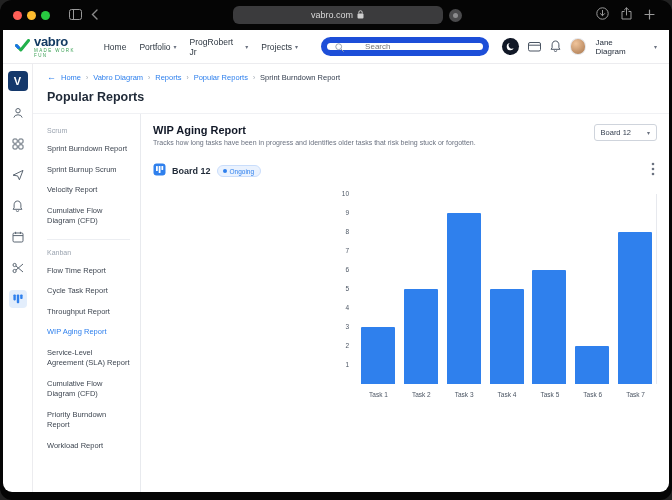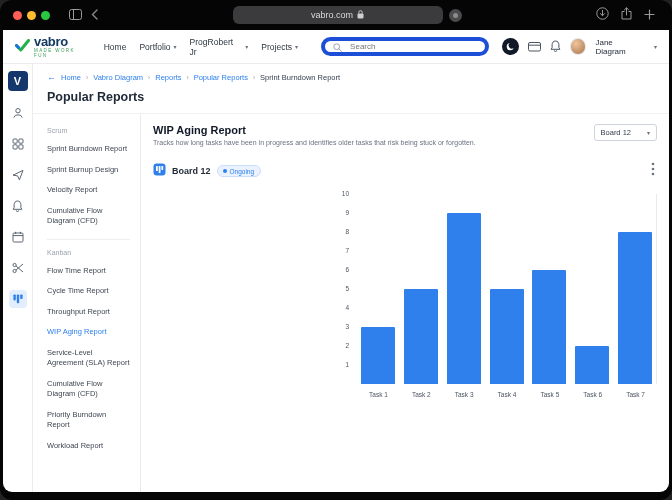--- a/index.html
+++ b/index.html
@@ -21,22 +21,22 @@
   .page { background:#ffffff; height:462px; border-radius:0 0 9px 9px; overflow:hidden; display:flex; flex-direction:column; }
 
   .app-header { height:34px; min-height:34px; display:flex; align-items:center; padding:0 12px; gap:13px;
                 border-bottom:1px solid #ececef; }
   .logo { display:flex; align-items:center; gap:4px; }
   .logo-txt { display:flex; flex-direction:column; line-height:1; }
   .logo-word { font-size:13px; font-weight:800; color:#133a63; letter-spacing:-0.3px; }
   .logo-tag { font-size:4.5px; letter-spacing:1.4px; color:#3aa055; margin-top:1px; }
   .nav-item { font-size:8.5px; color:#2d3640; display:flex; align-items:center; gap:3px; cursor:pointer; }
   .chev { font-size:6px; color:#6b7280; }
-  .search-pill { margin-left:10px; width:168px; height:19px; border:4px solid #1d4ed8; border-radius:10px;
-                 display:flex; align-items:center; padding:0 8px; gap:8px; }
+  .search-pill { margin-left:10px; width:168px; height:19px; border:6px solid #1d4ed8; border-radius:10px;
+                 display:flex; align-items:center; padding:0 8px; gap:21px; }
   .search-pill input { border:none; outline:none; width:100%; font-size:8px; color:#4b5563; background:transparent; font-family:"Liberation Sans",sans-serif;}
   .hdr-right { margin-left:auto; display:flex; align-items:center; gap:9px; }
   .moon-btn { width:17px; height:17px; border-radius:50%; background:#111827; display:flex; align-items:center; justify-content:center; }
   .avatar { width:17px; height:17px; border-radius:50%; background:radial-gradient(circle at 35% 30%, #f0c49b, #a8764d); border:1px solid #e5e7eb;}
   .user-name { font-size:8px; color:#1f2937; }
 
   .below-header { flex:1; display:flex; overflow:hidden; }
 
   
   .rail { width:30px; min-width:30px; border-right:1px solid #ececef; display:flex; flex-direction:column; align-items:center; padding-top:7px; gap:13px; }
@@ -270,27 +270,27 @@
           <span class="bc-current">Sprint Burndown Report</span>
         </div>
 
         <div class="page-title">Popular Reports</div>
 
         <div class="content-row">
 
           <div class="reports-sidebar">
               <div class="sb-section">Scrum</div>
               <div class="sb-item">Sprint Burndown Report</div>
-              <div class="sb-item">Sprint Burnup Design</div>
+              <div class="sb-item">Sprint Burnup Scrum</div>
               <div class="sb-item">Velocity Report</div>
               <div class="sb-item">Cumulative Flow Diagram (CFD)</div>
               <div class="sb-divider"></div>
               <div class="sb-section">Kanban</div>
               <div class="sb-item">Flow Time Report</div>
-              <div class="sb-item">Cycle Time Report</div>
+              <div class="sb-item">Cycle Task Report</div>
               <div class="sb-item">Throughput Report</div>
               <div class="sb-item active">WIP Aging Report</div>
               <div class="sb-item">Service-Level Agreement (SLA) Report</div>
               <div class="sb-item">Cumulative Flow Diagram (CFD)</div>
               <div class="sb-item">Priority Burndown Report</div>
               <div class="sb-item">Workload Report</div>
             </div>
 
           <div class="main">
             <div class="main-head">

